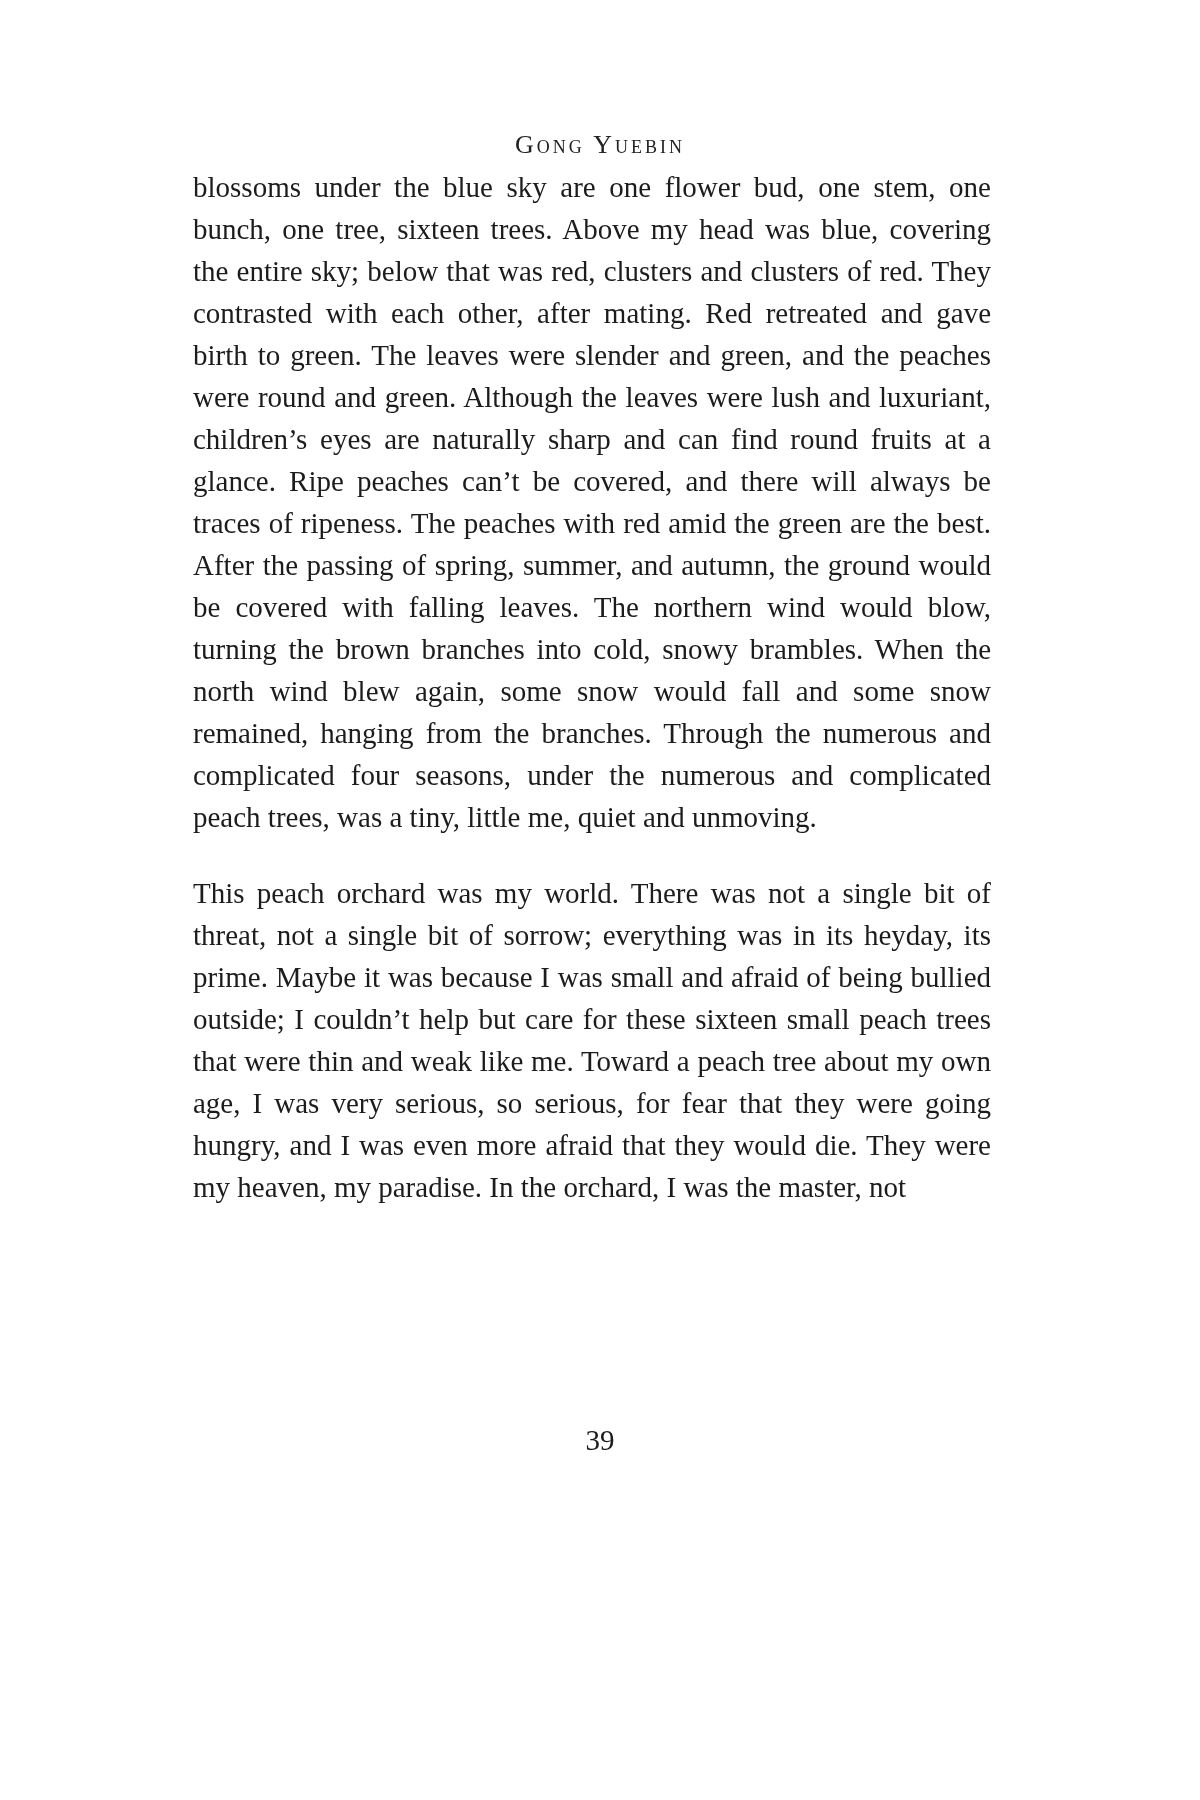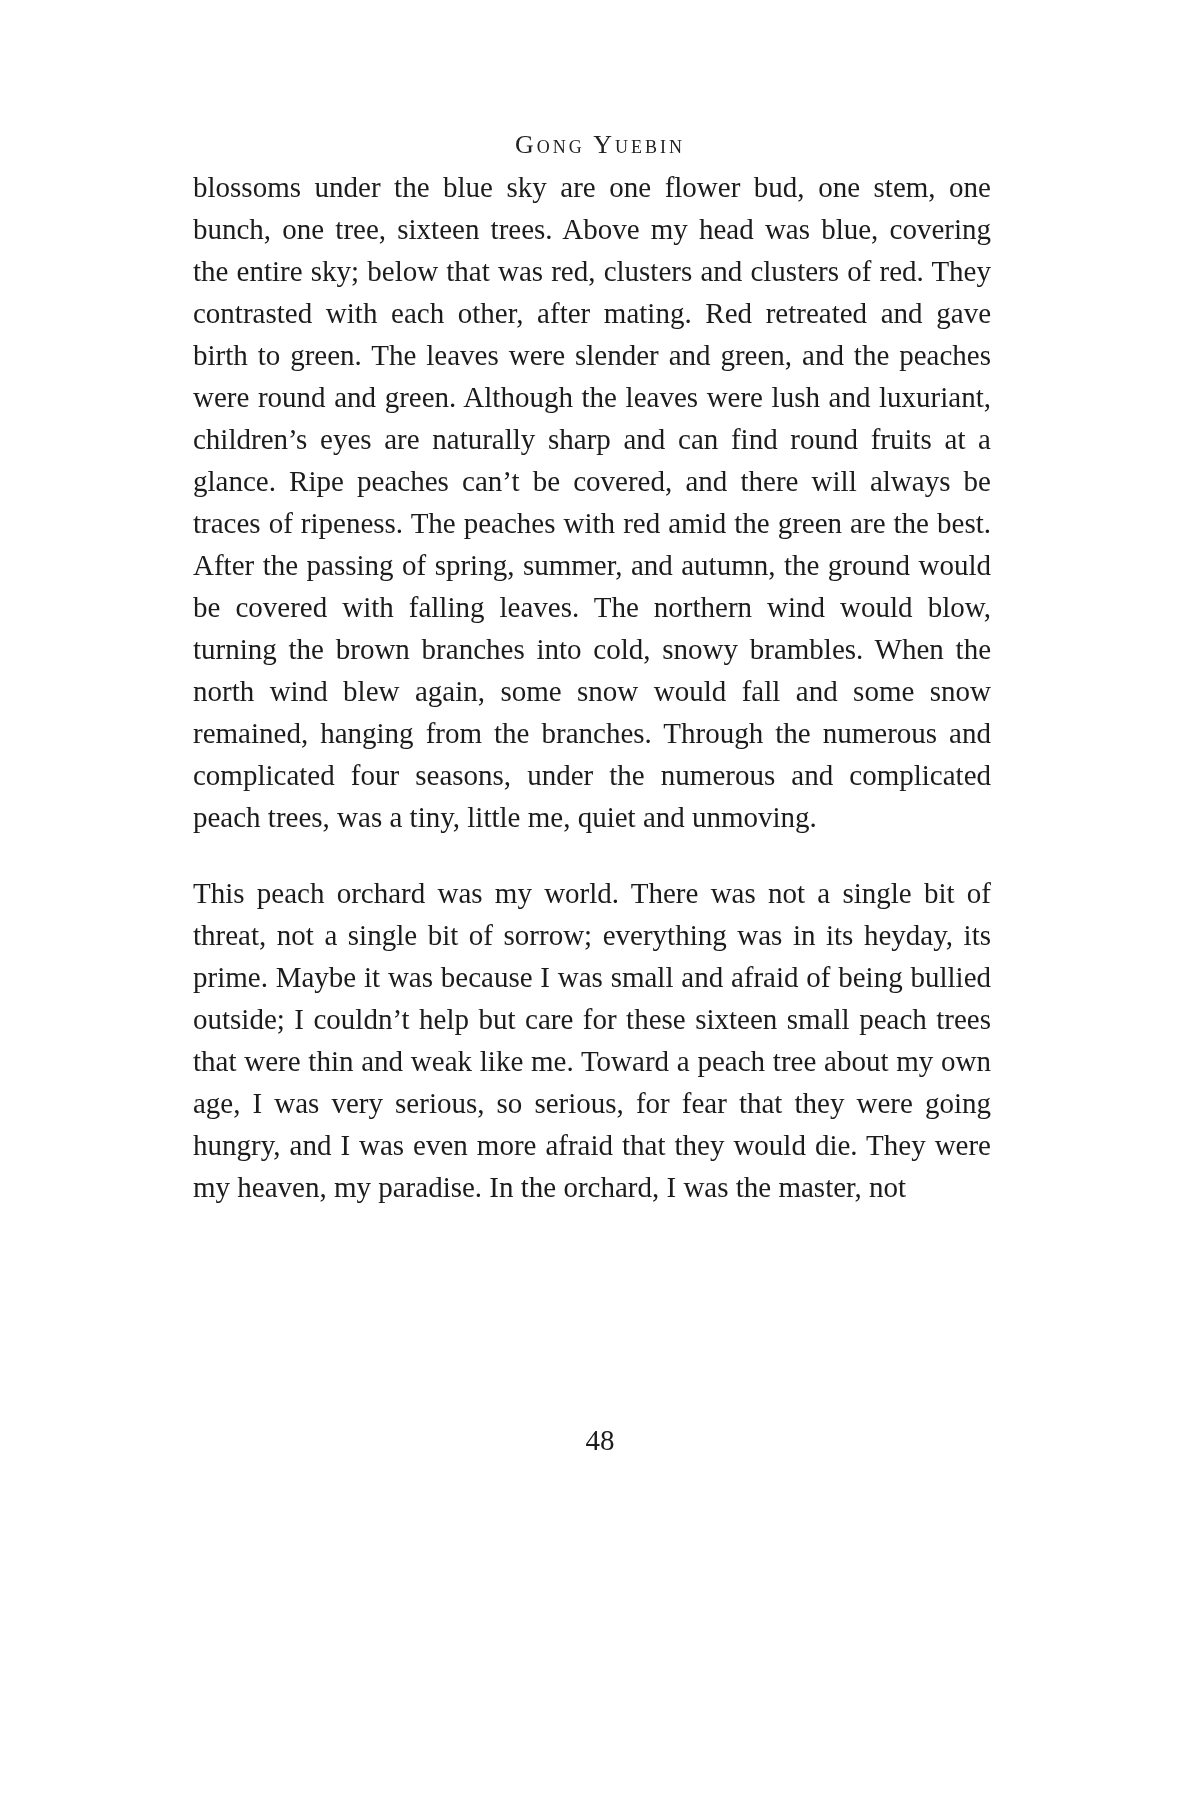--- a/index.html
+++ b/index.html
@@ -56,15 +56,15 @@
 
 <div class="page">
 
   <div class="running-header">Gong Yuebin</div>
 
   <div class="text-block">
     <p class="paragraph">blossoms under the blue sky are one flower bud, one stem, one bunch, one tree, sixteen trees. Above my head was blue, covering the entire sky; below that was red, clusters and clusters of red. They contrasted with each other, after mating. Red retreated and gave birth to green. The leaves were slender and green, and the peaches were round and green. Although the leaves were lush and luxuriant, children’s eyes are naturally sharp and can find round fruits at a glance. Ripe peaches can’t be covered, and there will always be traces of ripeness. The peaches with red amid the green are the best. After the passing of spring, summer, and autumn, the ground would be covered with falling leaves. The northern wind would blow, turning the brown branches into cold, snowy brambles. When the north wind blew again, some snow would fall and some snow remained, hanging from the branches. Through the numerous and complicated four seasons, under the numerous and complicated peach trees, was a tiny, little me, quiet and unmoving.</p>
     <p class="paragraph">This peach orchard was my world. There was not a single bit of threat, not a single bit of sorrow; everything was in its heyday, its prime. Maybe it was because I was small and afraid of being bullied outside; I couldn’t help but care for these sixteen small peach trees that were thin and weak like me. Toward a peach tree about my own age, I was very serious, so serious, for fear that they were going hungry, and I was even more afraid that they would die. They were my heaven, my paradise. In the orchard, I was the master, not</p>
   </div>
 
-  <div class="page-number">48</div>
+  <div class="page-number">39</div>
 
 </div>
 
 </body></html>

